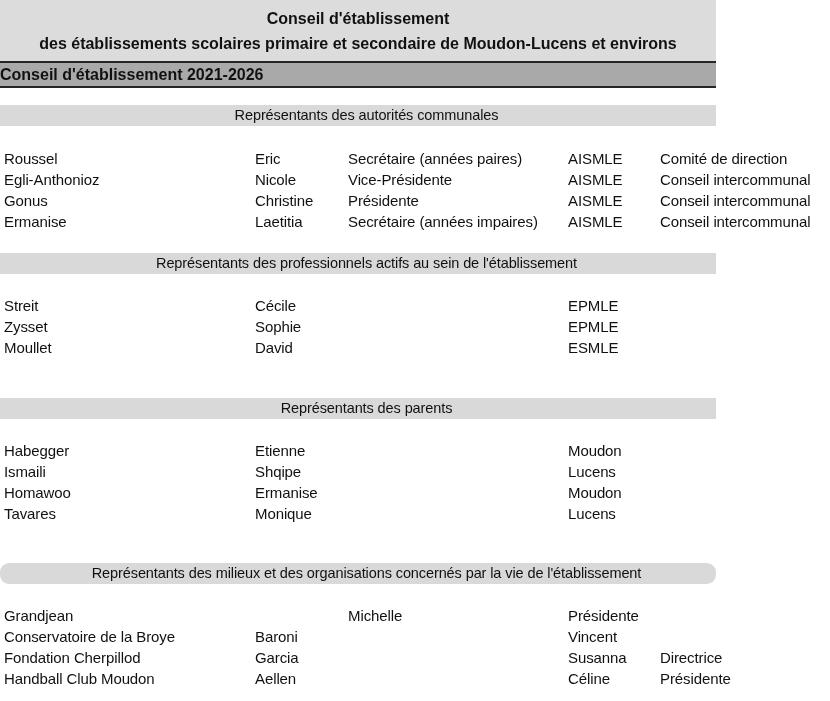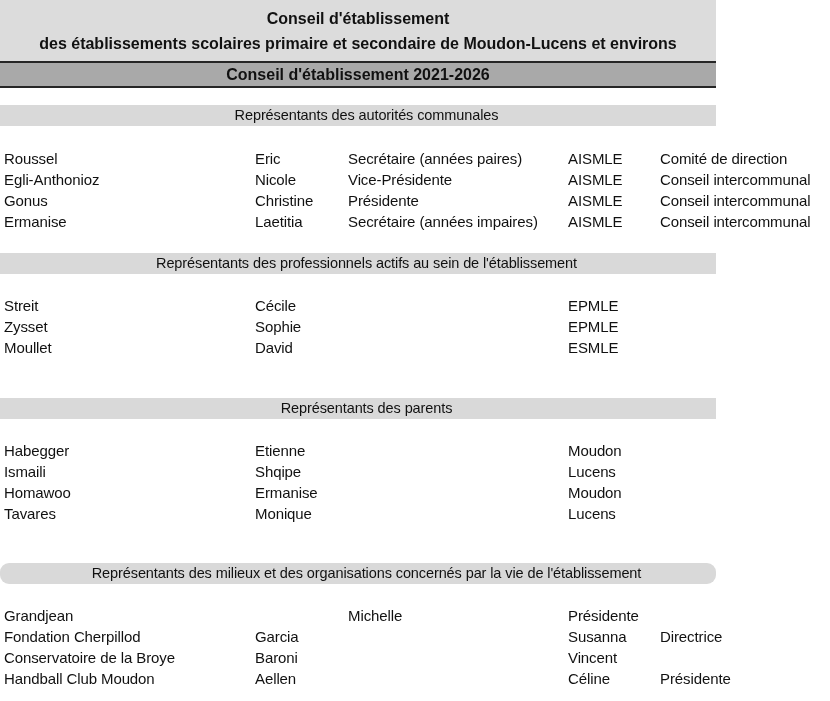--- a/index.html
+++ b/index.html
@@ -36,21 +36,21 @@
     white-space: nowrap;
   }
 
   
   .year-bar {
     width: 100%;
     height: 27px;
     background: var(--period-bg);
     border-top: 2px solid var(--border-dark);
     border-bottom: 2px solid var(--border-dark);
-    text-align: center;
+    text-align: left;
   }
   .year-bar span {
     font-size: 16px;
     font-weight: bold;
     line-height: 23px;
     white-space: nowrap;
   }
 
   
   .sec-header {
@@ -198,34 +198,34 @@
   <section class="sec sec4">
     <div class="sec-header">Représentants des milieux et des organisations concernés par la vie de l'établissement</div>
     <div class="rows">
         <div class="row">
           <div class="cell">Grandjean</div>
           <div class="cell"></div>
           <div class="cell">Michelle</div>
           <div class="cell">Présidente</div>
         </div>
         <div class="row">
+          <div class="cell">Conservatoire de la Broye</div>
+          <div class="cell">Baroni</div>
+          <div class="cell"></div>
+          <div class="cell">Vincent</div>
+          <div class="cell"></div>
+        </div>
+        <div class="row">
           <div class="cell">Fondation Cherpillod</div>
           <div class="cell">Garcia</div>
           <div class="cell"></div>
           <div class="cell">Susanna</div>
           <div class="cell">Directrice</div>
         </div>
         <div class="row">
-          <div class="cell">Conservatoire de la Broye</div>
-          <div class="cell">Baroni</div>
-          <div class="cell"></div>
-          <div class="cell">Vincent</div>
-          <div class="cell"></div>
-        </div>
-        <div class="row">
           <div class="cell">Handball Club Moudon</div>
           <div class="cell">Aellen</div>
           <div class="cell"></div>
           <div class="cell">Céline</div>
           <div class="cell">Présidente</div>
         </div>
       </div>
   </section>
 
 </div>

